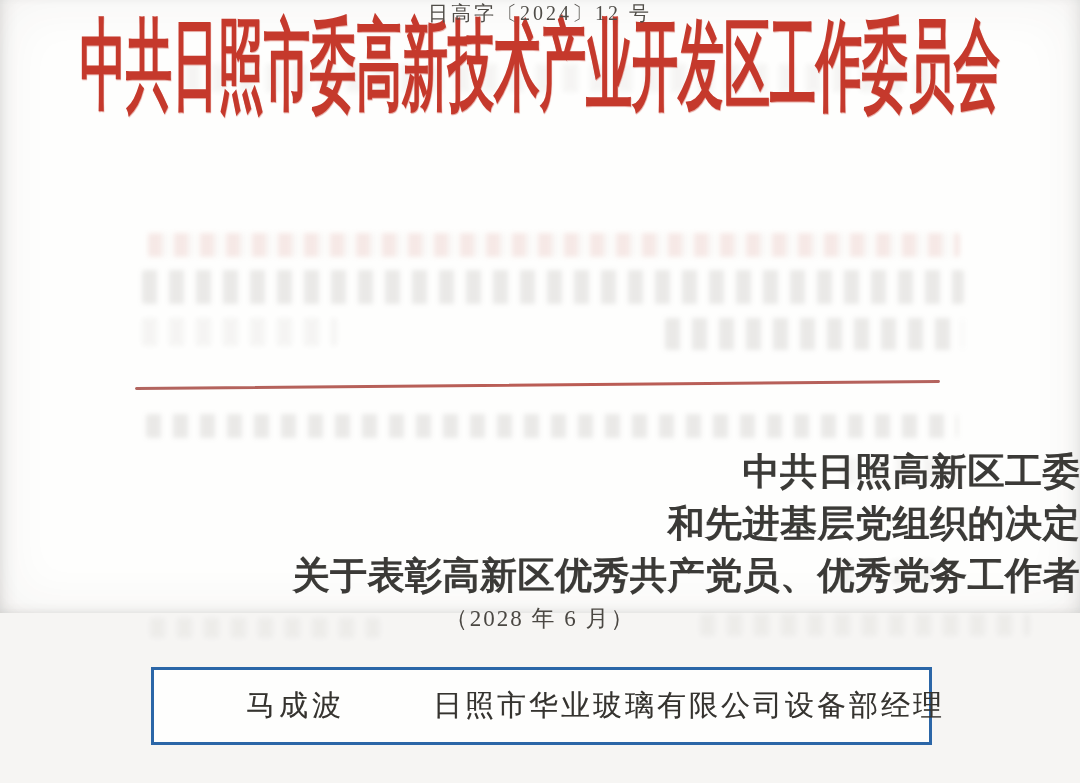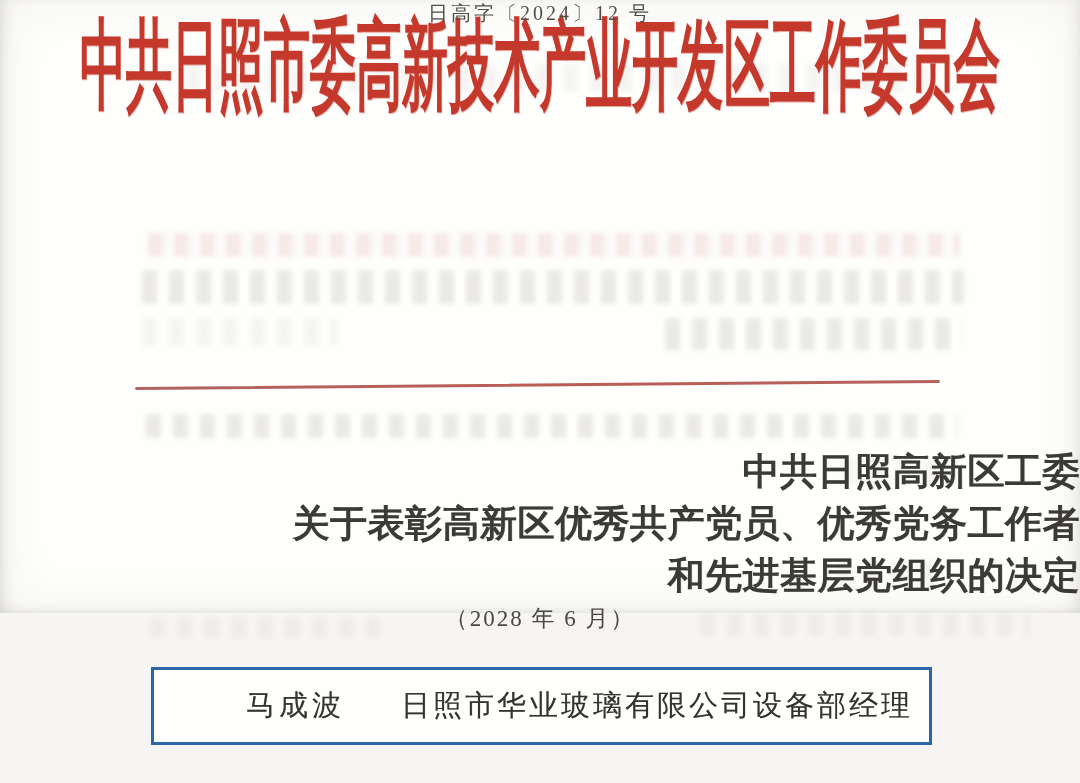--- a/index.html
+++ b/index.html
@@ -107,21 +107,21 @@
   }
   .highlight-box .person {
     margin-left: 92px;
     font-size: 29px;
     letter-spacing: 4px;
     color: #35332f;
     text-shadow: 0.3px 0.3px 0.5px rgba(40,38,35,0.35);
     white-space: nowrap;
   }
   .highlight-box .position {
-    margin-left: 56px;
+    margin-left: 88px;
     font-size: 29px;
     letter-spacing: 3px;
     color: #35332f;
     text-shadow: 0.3px 0.3px 0.5px rgba(40,38,35,0.35);
     white-space: nowrap;
   }
 </style>
 </head>
 <body>
 
@@ -139,22 +139,22 @@
   <div class="bleed faint" style="left:150px; top:618px; width:230px; height:20px;"></div>
 
   <div class="red-header">中共日照市委高新技术产业开发区工作委员会</div>
 
   <div class="doc-number">日高字〔2024〕12 号</div>
 
   <div class="red-rule"></div>
 
   <div class="doc-title">
     <div>中共日照高新区工委</div>
+    <div>和先进基层党组织的决定</div>
     <div>关于表彰高新区优秀共产党员、优秀党务工作者</div>
-    <div>和先进基层党组织的决定</div>
   </div>
 
   <div class="doc-date">（2028 年 6 月）</div>
 
   <div class="highlight-box">
     <span class="person">马成波</span>
     <span class="position">日照市华业玻璃有限公司设备部经理</span>
   </div>
 
 </div>

